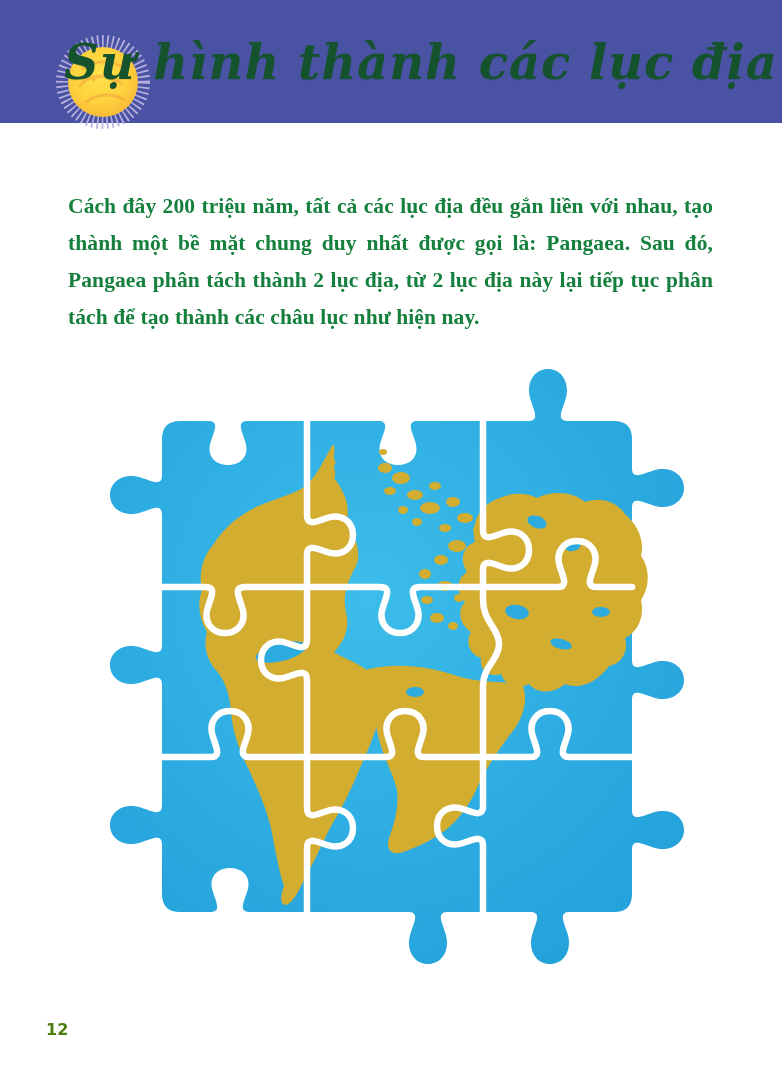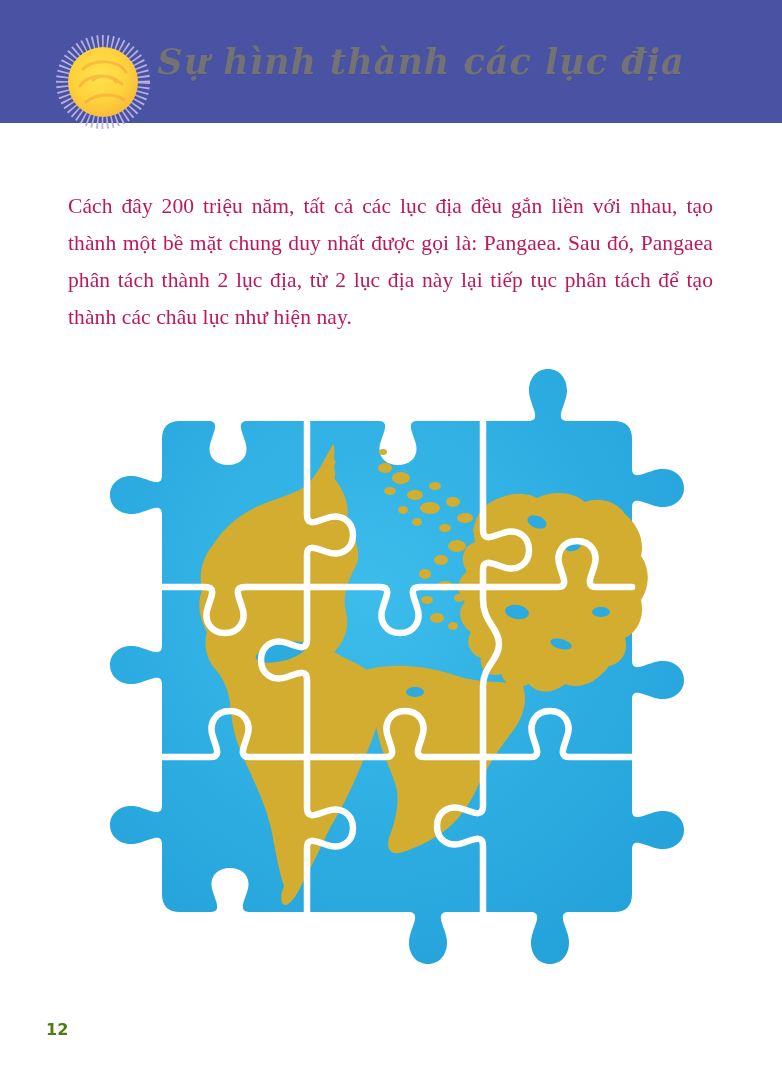--- a/index.html
+++ b/index.html
@@ -16,33 +16,33 @@
     position:absolute;left:0;top:0;width:782px;height:123px;
     background:#4a53a3;
   }
   .sun{
     position:absolute;left:38px;top:14px;width:130px;height:130px;
   }
   .page-title{
     position:absolute;left:0;top:0;width:782px;height:123px;
     display:flex;align-items:center;justify-content:center;
     padding-left:60px;box-sizing:border-box;
-    color:#737373;
+    color:#14532d;
     font-family:"DejaVu Serif", serif;
     font-style:italic;font-weight:bold;
-    font-size:35px;letter-spacing:1px;
+    font-size:48px;letter-spacing:1px;
     text-shadow:0 1px 0 rgba(0,0,0,.08);
     white-space:nowrap;
   }
   
   .intro{
     position:absolute;left:68px;top:166px;width:645px;
-    color:#be185d;
+    color:#15803d;
     font-family:"Liberation Serif", serif;
-    font-weight:400;
+    font-weight:700;
     font-size:21.5px;line-height:37px;
     text-align:justify;
     letter-spacing:.1px;
   }
   
   .puzzle{
     position:absolute;left:85px;top:360px;width:620px;height:620px;
   }
   
   .page-number{

